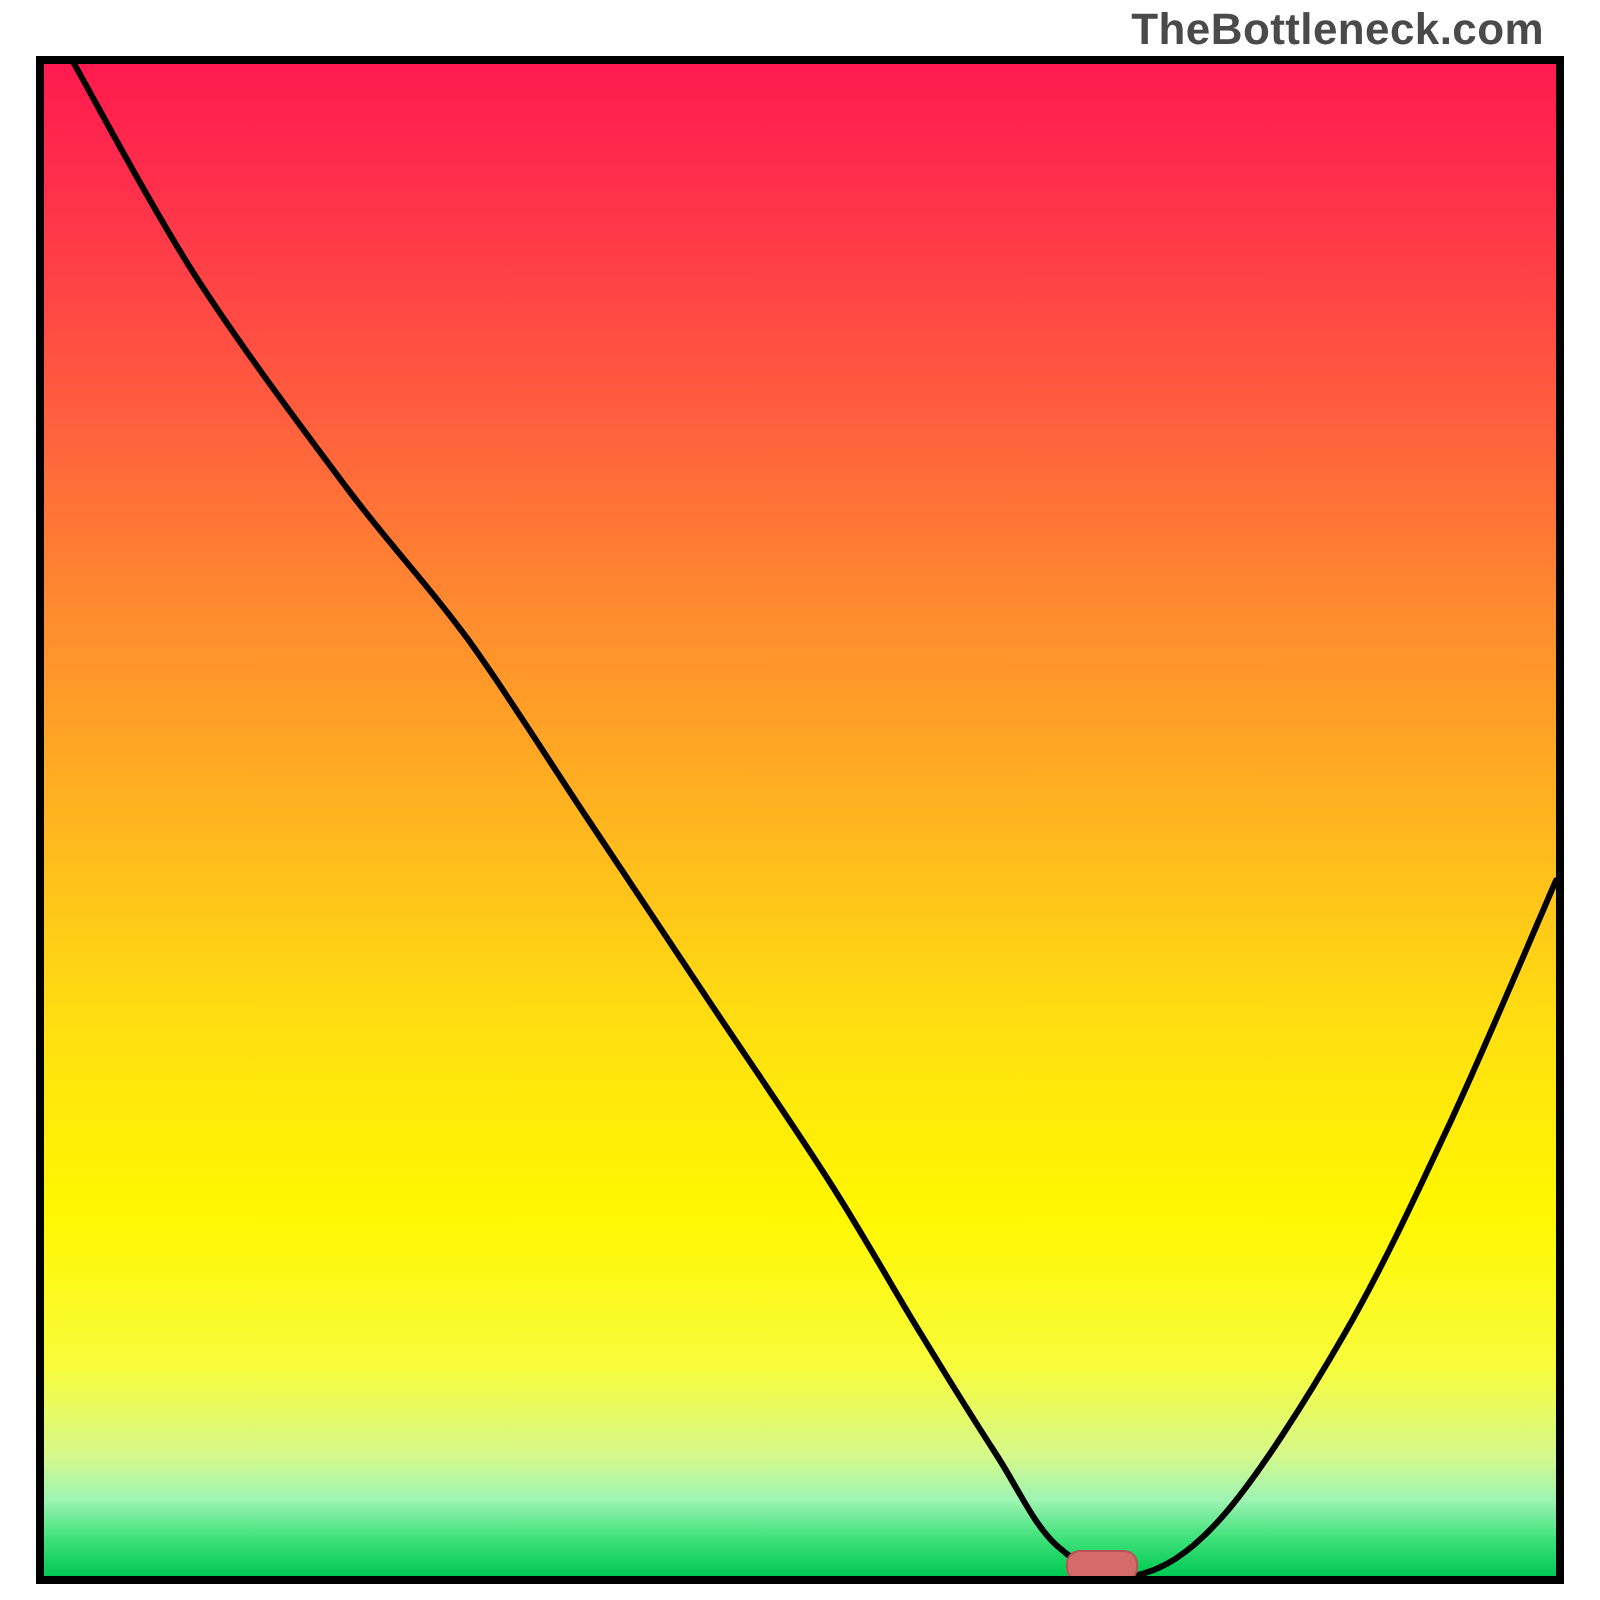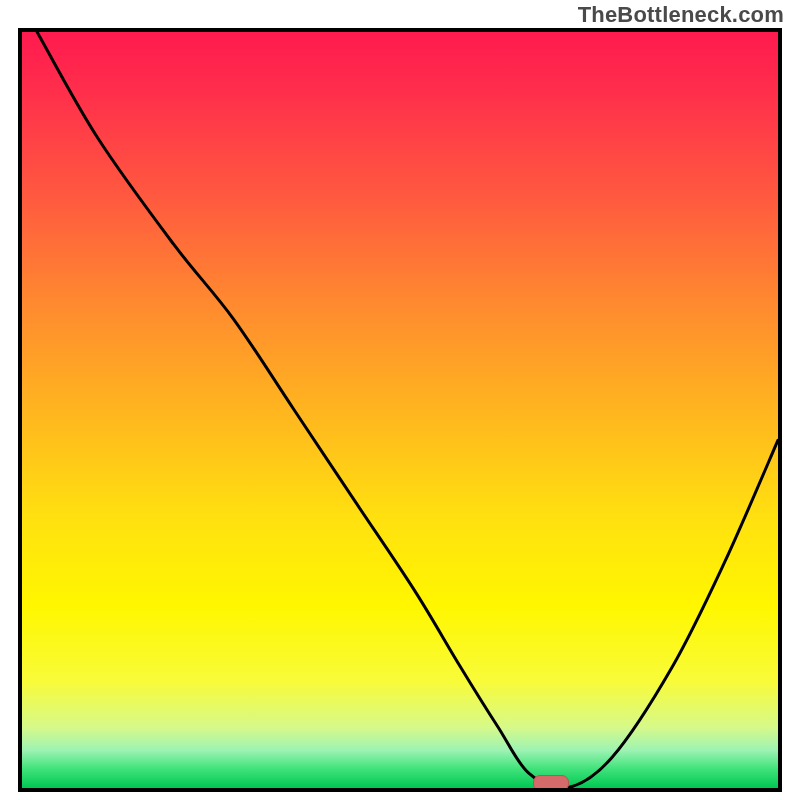--- a/index.html
+++ b/index.html
@@ -36,21 +36,21 @@
       #f8fb3a 86%,
       #d6f98a 92%,
       #9df3b3 95%,
       #3fe27a 97.5%,
       #00c853 100%
     );
   }
   .watermark {
     position: absolute;
     top: 2px;
-    right: 16px;
+    right: 28px;
     font-size: 22px;
     font-weight: 600;
     color: #4a4a4a;
     letter-spacing: 0.2px;
   }
   svg.curve {
     position: absolute;
     inset: 0;
     width: 100%;
     height: 100%;

